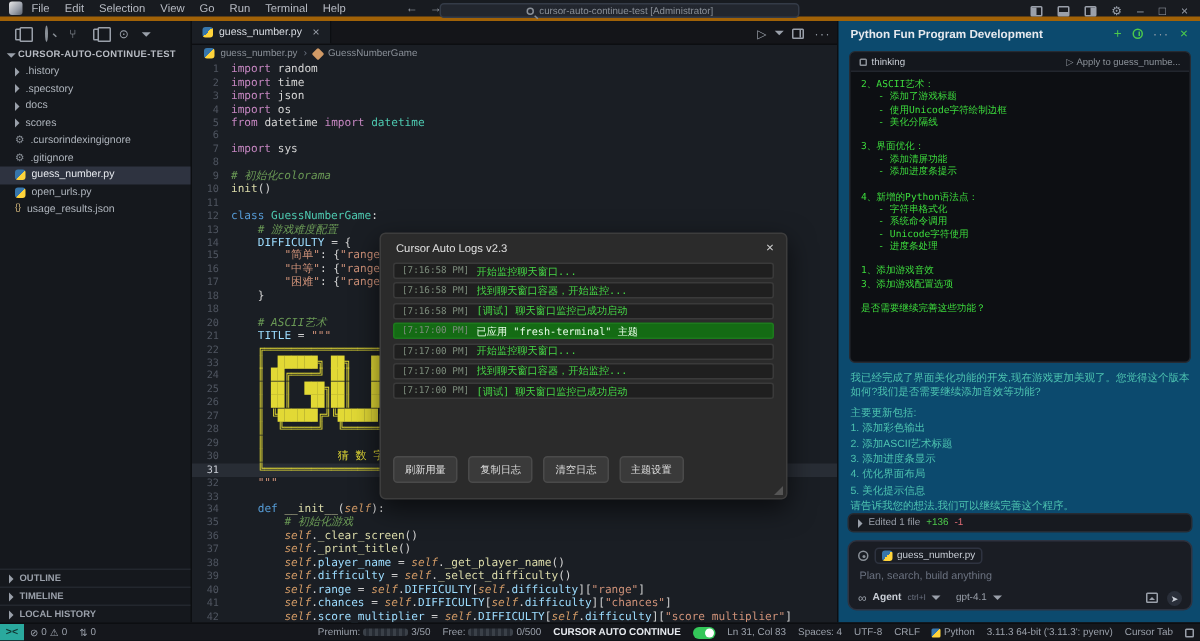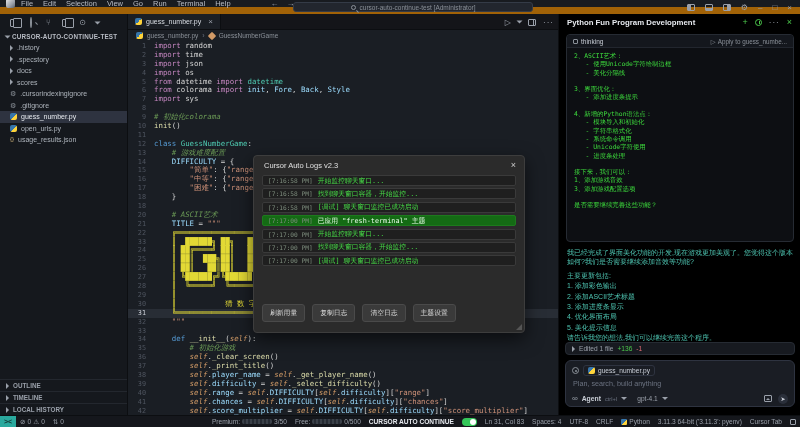--- a/index.html
+++ b/index.html
@@ -1,21 +1,21 @@
 <!DOCTYPE html>
 <html><head>
 <meta charset="utf-8">
 <style>
   *{margin:0;padding:0;box-sizing:border-box;}
   html,body{background:#0e1014;}
   .screen{position:relative;width:800px;height:427px;background:#16191e;overflow:hidden;
           font-family:"Liberation Sans",sans-serif;color:#c8ccd4;}
   
   .titlebar{position:absolute;left:0;top:0;width:800px;height:14px;background:#181b20;
-            display:flex;align-items:center;font-size:7.5px;color:#b8bcc4;border-bottom:7px solid #a16207;}
+            display:flex;align-items:center;font-size:7.5px;color:#b8bcc4;border-bottom:3px solid #a16207;}
   .applogo{width:9px;height:9px;margin:0 6px 0 6px;background:linear-gradient(135deg,#e8e8e8 0%,#9aa0aa 60%,#5a616c 100%);border-radius:2px;}
   .menus{display:flex;gap:10px;}
   .menu-item{cursor:default;}
   .navarrows{margin-left:40px;display:flex;gap:8px;color:#9aa0aa;font-size:8px;}
   .searchbox{position:absolute;left:293px;top:2px;width:240px;height:10px;background:#22262e;border:1px solid #343b47;
              border-radius:3px;display:flex;align-items:center;justify-content:center;gap:4px;color:#8a9098;font-size:6.5px;}
   .sicon{width:5px;height:5px;border:1px solid #8a9098;border-radius:50%;position:relative;flex:0 0 auto;}
   .sicon::after{content:"";position:absolute;width:3px;height:1px;background:#8a9098;transform:rotate(45deg);left:4px;top:5px;}
   .winctrl{position:absolute;right:0;top:0;height:14px;display:flex;align-items:center;gap:10px;padding-right:8px;color:#9aa0aa;font-size:8px;}
   .layicon{width:8px;height:7px;border:1px solid #9aa0aa;border-radius:1px;position:relative;display:inline-block;}
@@ -68,21 +68,21 @@
        border-radius:2px;padding:0 5px;font-family:"DejaVu Sans Mono",monospace;}
   .log .time{color:#7d8d7d;font-size:6.2px;flex:0 0 auto;}
   .log .msg{color:#46d946;font-size:6.8px;white-space:nowrap;overflow:hidden;}
   .log.hl{background:#146b14;border-color:#1d7a1d;}
   .log.hl .msg{color:#eaffea;}
   .mbtns{position:absolute;left:8px;bottom:10px;display:flex;gap:7px;}
   .mbtn{background:#3a3a3a;border:1px solid #4a4a4a;border-radius:3px;color:#dddddd;font-size:6.8px;padding:3px 7px;
         font-family:"Liberation Sans",sans-serif;cursor:pointer;}
   .resz{position:absolute;right:2px;bottom:2px;width:0;height:0;border-left:6px solid transparent;border-bottom:6px solid #555;}
   
-  .chat{position:absolute;left:558px;top:14px;width:242px;height:401px;background:#000000;border-left:1px solid #0c0e11;}
+  .chat{position:absolute;left:558px;top:14px;width:242px;height:401px;background:#0c4a6e;border-left:1px solid #0c0e11;}
   .chat-header{height:16px;display:flex;align-items:center;justify-content:space-between;padding:0 8px;}
   .chat-title{font-size:7.8px;font-weight:bold;color:#e6e9ee;}
   .chat-hicons{display:flex;gap:7px;align-items:center;color:#4cc94c;font-size:9px;}
   .clockico{width:7px;height:7px;border:1px solid #4cc94c;border-radius:50%;position:relative;}
   .clockico::after{content:"";position:absolute;left:3px;top:1px;width:1px;height:3px;background:#4cc94c;}
   .dots{color:#9aa0aa;font-size:8px;letter-spacing:1px;}
   .block{position:absolute;left:7px;top:20px;width:228px;height:208px;background:#0d0f13;border:1px solid #262b33;border-radius:4px;overflow:hidden;}
   .bhead{height:13px;display:flex;align-items:center;justify-content:space-between;padding:0 6px;background:#14171d;border-bottom:1px solid #22262e;}
   .blang{font-size:6.5px;color:#c9ced6;display:flex;gap:3px;align-items:center;}
   .bdot{width:5px;height:5px;border:1px solid #8a9098;border-radius:1px;}
@@ -247,21 +247,21 @@
       <span class="bsep">›</span>
       <span class="symico"></span>
       <span>GuessNumberGame</span>
     </div>
     <div class="codewrap" id="code">
         <div class="cl"><span class="ln">1</span><span class="segs"><span class="tk-k">import</span><span class="tk-w"> random</span></span></div>
         <div class="cl"><span class="ln">2</span><span class="segs"><span class="tk-k">import</span><span class="tk-w"> time</span></span></div>
         <div class="cl"><span class="ln">3</span><span class="segs"><span class="tk-k">import</span><span class="tk-w"> json</span></span></div>
         <div class="cl"><span class="ln">4</span><span class="segs"><span class="tk-k">import</span><span class="tk-w"> os</span></span></div>
         <div class="cl"><span class="ln">5</span><span class="segs"><span class="tk-k">from</span><span class="tk-w"> datetime </span><span class="tk-k">import</span><span class="tk-t"> datetime</span></span></div>
-        <div class="cl"><span class="ln">6</span><span class="segs"><span class="tk-k">from</span><span class="tk-w"> colorama </span><span class="tk-k">import</span><span class="tk-v"> init</span><span class="tk-w">, </span><span class="tk-v">Fore</span><span class="tk-w">, </span><span class="tk-v">Back</span><span class="tk-w">, </span><span class="tk-v">Style</span></span></div>
+        <div class="cl"><span class="ln">6</span></div>
         <div class="cl"><span class="ln">7</span><span class="segs"><span class="tk-k">import</span><span class="tk-w"> sys</span></span></div>
         <div class="cl"><span class="ln">8</span><span class="segs"></span></div>
         <div class="cl"><span class="ln">9</span><span class="segs"><span class="tk-c"># 初始化colorama</span></span></div>
         <div class="cl"><span class="ln">10</span><span class="segs"><span class="tk-f">init</span><span class="tk-w">()</span></span></div>
         <div class="cl"><span class="ln">11</span><span class="segs"></span></div>
         <div class="cl"><span class="ln">12</span><span class="segs"><span class="tk-b">class </span><span class="tk-t">GuessNumberGame</span><span class="tk-w">:</span></span></div>
         <div class="cl"><span class="ln">13</span><span class="segs"><span class="tk-w">    </span><span class="tk-c"># 游戏难度配置</span></span></div>
         <div class="cl"><span class="ln">14</span><span class="segs"><span class="tk-w">    </span><span class="tk-v">DIFFICULTY</span><span class="tk-w"> = {</span></span></div>
         <div class="cl"><span class="ln">15</span><span class="segs"><span class="tk-w">        </span><span class="tk-s">"简单"</span><span class="tk-w">: {</span><span class="tk-s">"range"</span><span class="tk-w">: (</span><span class="tk-n">1</span><span class="tk-w">, </span><span class="tk-n">50</span><span class="tk-w">), </span><span class="tk-s">"chances"</span><span class="tk-w">: </span><span class="tk-n">10</span><span class="tk-w">},</span></span></div>
         <div class="cl"><span class="ln">16</span><span class="segs"><span class="tk-w">        </span><span class="tk-s">"中等"</span><span class="tk-w">: {</span><span class="tk-s">"range"</span><span class="tk-w">: (</span><span class="tk-n">1</span><span class="tk-w">, </span><span class="tk-n">100</span><span class="tk-w">), </span><span class="tk-s">"chances"</span><span class="tk-w">: </span><span class="tk-n">8</span><span class="tk-w">},</span></span></div>
@@ -354,34 +354,34 @@
           <span class="bdot"></span>
           <span>thinking</span>
         </span>
         <span class="bapply">
           <span>▷</span>
           <span>Apply to guess_numbe...</span>
         </span>
       </div>
       <div class="blines" id="blines">
           <div class="bl">2、ASCII艺术：</div>
+          <div class="bl">   - 添加了游戏标题</div>
           <div class="bl">   - 使用Unicode字符绘制边框</div>
           <div class="bl">   - 美化分隔线</div>
           <div class="bl"></div>
           <div class="bl">3、界面优化：</div>
+          <div class="bl">   - 添加清屏功能</div>
           <div class="bl">   - 添加进度条提示</div>
           <div class="bl"></div>
           <div class="bl">4、新增的Python语法点：</div>
-          <div class="bl">   - 模块导入和初始化</div>
           <div class="bl">   - 字符串格式化</div>
           <div class="bl">   - 系统命令调用</div>
           <div class="bl">   - Unicode字符使用</div>
           <div class="bl">   - 进度条处理</div>
           <div class="bl"></div>
-          <div class="bl">接下来，我们可以：</div>
           <div class="bl">1、添加游戏音效</div>
           <div class="bl">3、添加游戏配置选项</div>
           <div class="bl"></div>
           <div class="bl">是否需要继续完善这些功能？</div>
         </div>
     </div>
     <div class="answer" id="alines">
         <div class="al para">我已经完成了界面美化功能的开发,现在游戏更加美观了。您觉得这个版本如何?我们是否需要继续添加音效等功能?</div>
         <div class="al">主要更新包括:</div>
         <div class="al">1. 添加彩色输出</div>

